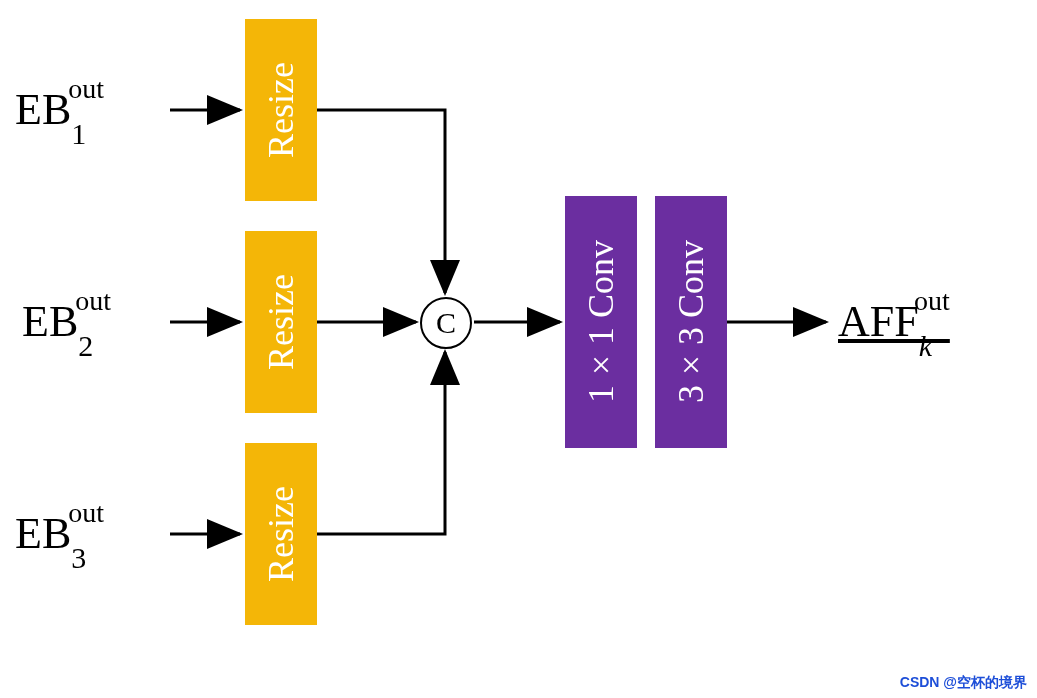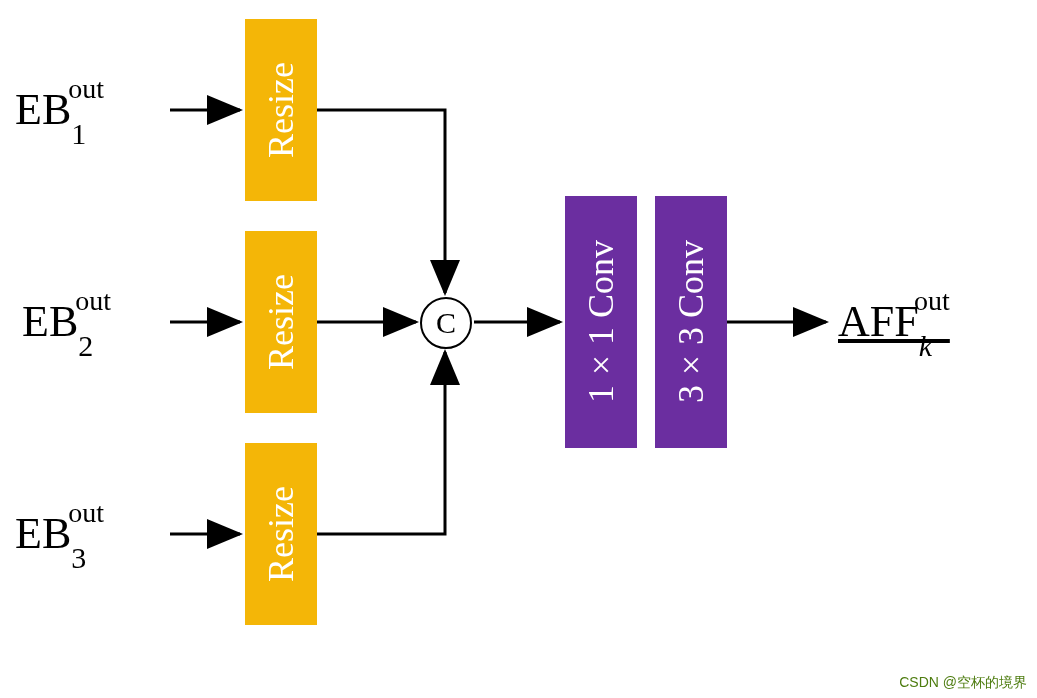--- a/index.html
+++ b/index.html
@@ -63,23 +63,24 @@
     align-items: center;
     justify-content: center;
     font-size: 30px;
     font-family: "Times New Roman", serif;
     background: #fff;
   }
   .watermark {
     position: absolute;
     right: 10px;
     bottom: 6px;
-    color: #4d7c0f;
+    color: #1d4ed8;
     font-size: 14px;
     font-family: Arial, sans-serif;
+    font-weight: bold;
   }
   svg.arrows {
     position: absolute;
     top: 0;
     left: 0;
     width: 1037px;
     height: 698px;
     pointer-events: none;
   }
 </style>

